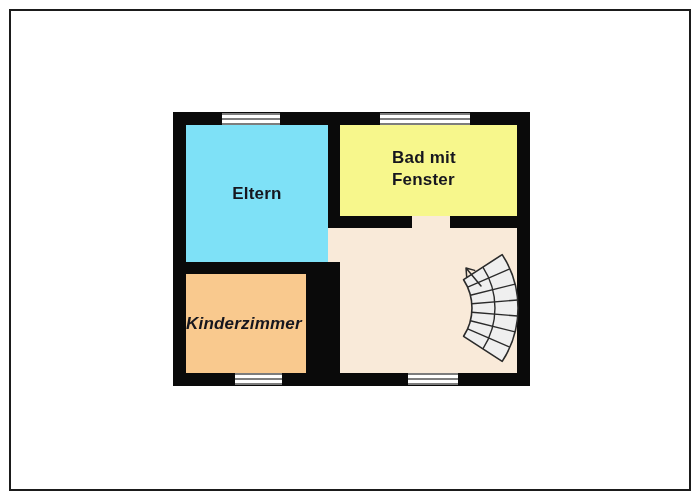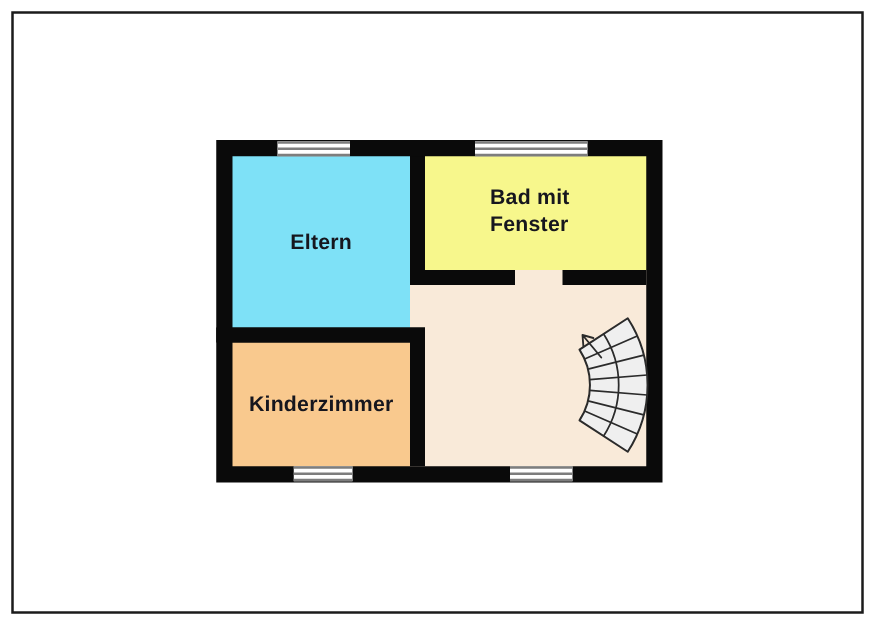--- a/index.html
+++ b/index.html
@@ -15,22 +15,22 @@
     position:absolute;left:173px;top:112px;width:357px;height:274px;
   }
   .abs{position:absolute;}
   .room-label{
     font-weight:bold;font-size:17px;line-height:22px;letter-spacing:0.2px;
   }
   .room-eltern{left:13px;top:13px;width:142px;height:137px;
     display:flex;align-items:center;justify-content:center;}
   .room-bad{left:167px;top:13px;width:177px;height:91px;}
   .bad-label{position:absolute;left:52px;top:22px;width:82px;text-align:left;}
-  .room-kinder{left:13px;top:162px;width:142px;height:99px;
-    display:flex;align-items:center;justify-content:center;}
+  .room-kinder{left:13px;top:162px;width:120px;height:99px;
+    display:flex;align-items:center;font-style:italic;}
   .room-hall{left:155px;top:104px;width:189px;height:157px;}
   .wall-a1{left:155px;top:13px;width:12px;height:103px;}
   .wall-a2{left:155px;top:150px;width:12px;height:111px;}
   .wall-b{left:0;top:150px;width:167px;height:12px;}
   .wall-c-left{left:155px;top:104px;width:84px;height:12px;}
   .wall-c-right{left:277px;top:104px;width:67px;height:12px;}
   .window{
     background:#fff;border-top:2px solid #7d7d7d;border-bottom:2px solid #7d7d7d;
     box-sizing:border-box;
   }

